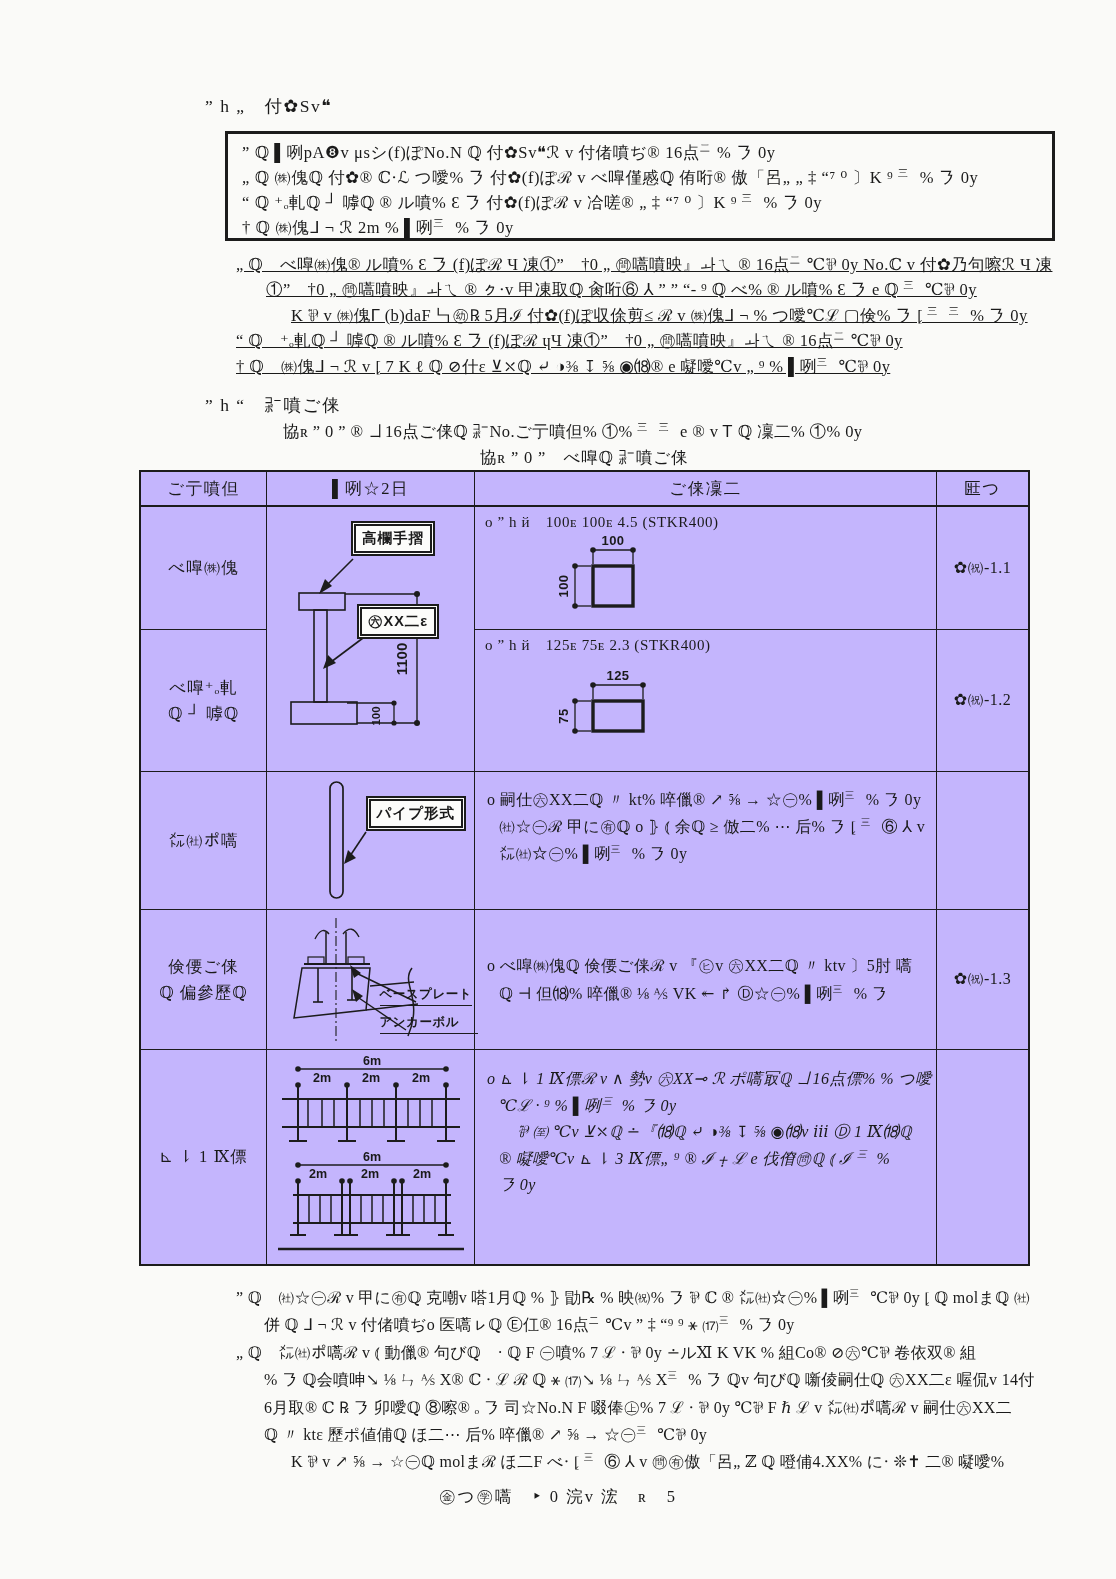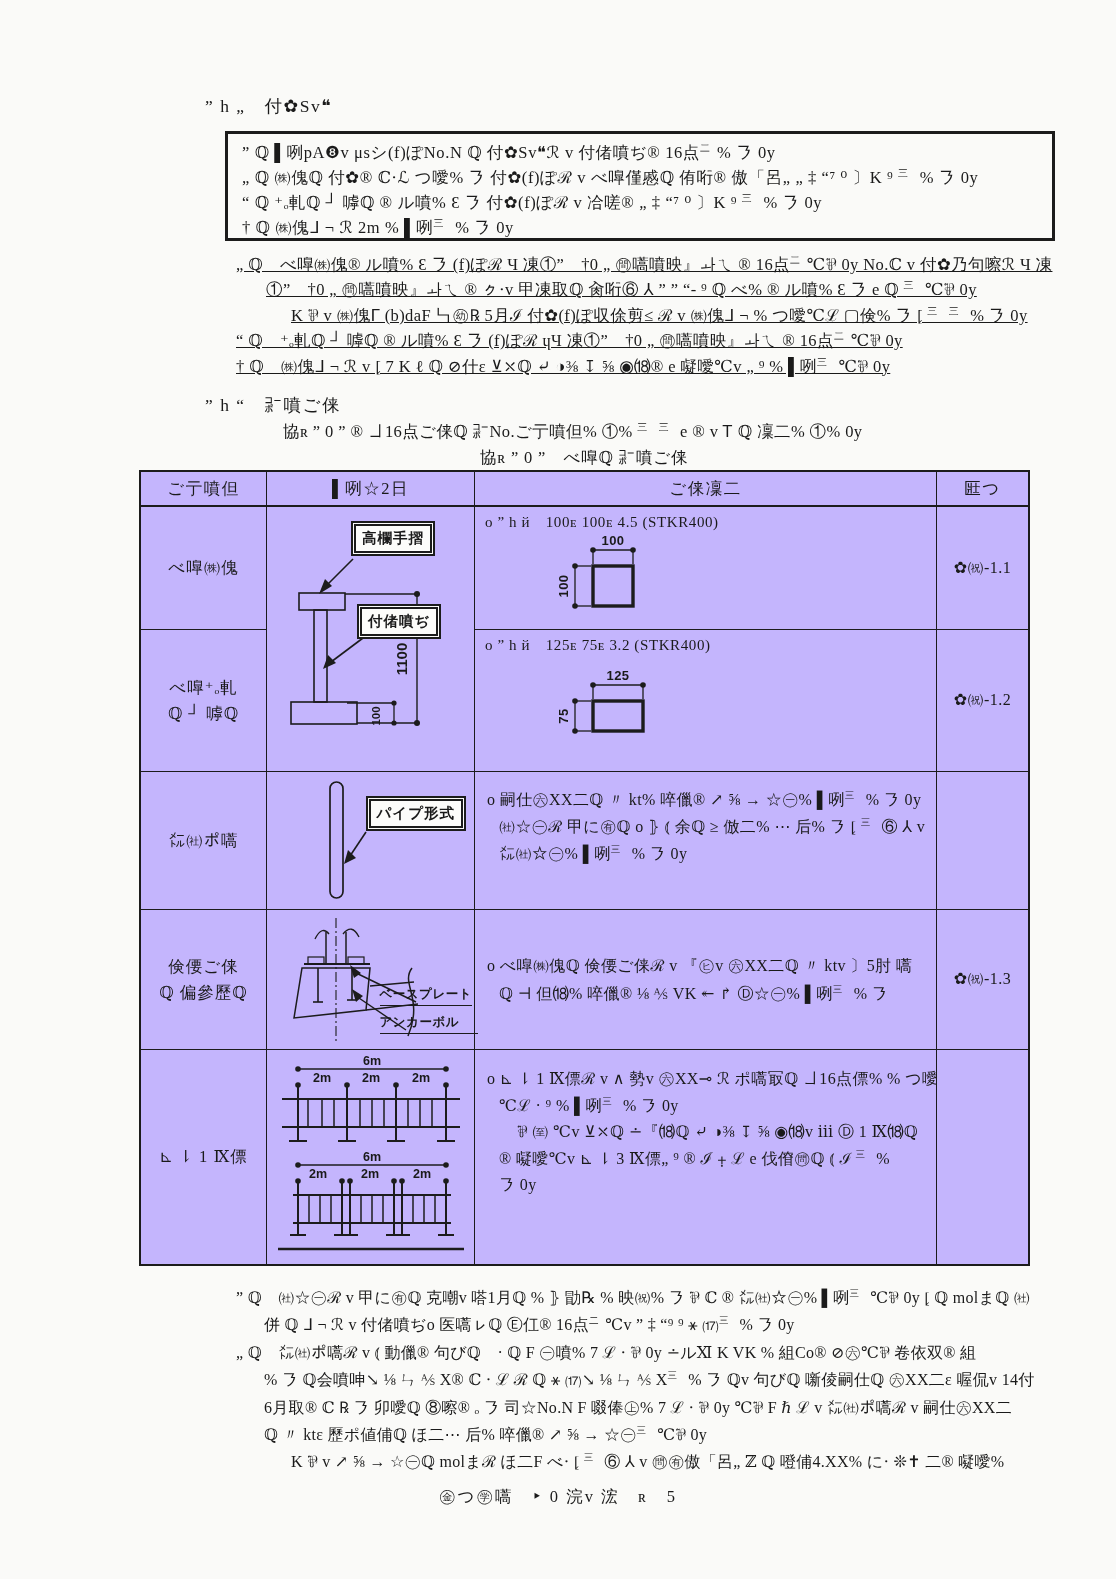--- a/index.html
+++ b/index.html
@@ -45,21 +45,21 @@
   .no-br{border-right:none;}
   .no-bb{border-bottom:none;}
   .hcell{display:flex;align-items:center;justify-content:center;font-size:16.5px;letter-spacing:1.5px;border-bottom-width:2.4px;}
   .lcell{display:flex;flex-direction:column;align-items:center;justify-content:center;font-size:16.5px;letter-spacing:1px;line-height:26px;text-align:center;}
   .dcell{display:flex;align-items:center;justify-content:center;}
   .rcell{display:flex;align-items:center;justify-content:center;font-size:16px;letter-spacing:0.5px;}
   .scell{font-size:16px;letter-spacing:0.4px;}
   .spec-title{font-size:15px;letter-spacing:0.6px;padding:6px 0 0 10px;white-space:nowrap;}
   .spec-lines-top{padding:14px 10px 0 12px;line-height:27px;white-space:nowrap;overflow:hidden;}
   .spec-lines-mid{display:flex;flex-direction:column;justify-content:center;height:100%;padding:0 10px 0 12px;line-height:28px;white-space:nowrap;overflow:hidden;box-sizing:border-box;}
-  .spec-lines-r5{padding:16px 10px 0 12px;line-height:26.5px;white-space:nowrap;overflow:hidden;}
+  .spec-lines-r5{padding:16px 10px 0 12px;line-height:26.5px;white-space:nowrap;overflow:hidden;font-style:italic;}
   .sind1{padding-left:12px;}
   .sind2{padding-left:30px;}
 
   
   .diagwrap{position:relative;width:100%;height:100%;}
   svg{display:block;}
   .dln{stroke:var(--line);fill:none;}
   .dfill{fill:var(--line);stroke:none;}
   .dimtxt{font-family:"Liberation Sans","DejaVu Sans",sans-serif;font-weight:bold;fill:var(--ink);}
   .lblbox{
@@ -134,21 +134,21 @@
           <circle class="dfill" cx="150" cy="87" r="3"></circle>
           <circle class="dfill" cx="150" cy="216" r="3"></circle>
           <line class="dln" x1="80" y1="196" x2="127" y2="196" stroke-width="1.3"></line>
           <line class="dln" x1="127" y1="196" x2="127" y2="216" stroke-width="1.3"></line>
           <circle class="dfill" cx="127" cy="196" r="2.6"></circle>
           <circle class="dfill" cx="127" cy="216" r="2.6"></circle>
           <text class="dimtxt" x="140" y="152" font-size="15" text-anchor="middle" transform="rotate(-90 140 152)">1100</text>
           <text class="dimtxt" x="113" y="209" font-size="11.5" text-anchor="middle" transform="rotate(-90 113 209)">100</text>
         </svg>
         <div class="lblbox" style="left:84px;top:14px;">高欄手摺</div>
-        <div class="lblbox" style="left:90px;top:97px;">付偖噴ぢ</div>
+        <div class="lblbox" style="left:90px;top:97px;">㊅XX二ε</div>
       </div>
     </div>
 
     <div class="cell scell" style="grid-column:3;grid-row:2;">
       <div class="spec-title">o ” h й　100ᴇ 100ᴇ 4.5 (STKR400)</div>
       <svg width="170" height="102" viewBox="0 0 170 102" style="margin:2px 0 0 48px;">
         <rect class="dln" x="70" y="32" width="40" height="40" stroke-width="3.4"></rect>
         <line class="dln" x1="70" y1="16" x2="110" y2="16" stroke-width="1.3"></line>
         <line class="dln" x1="70" y1="16" x2="70" y2="30" stroke-width="1.3"></line>
         <line class="dln" x1="110" y1="16" x2="110" y2="30" stroke-width="1.3"></line>
@@ -165,21 +165,21 @@
     </div>
 
     <div class="cell rcell no-br" style="grid-column:4;grid-row:2;">✿㈷-1.1</div>
 
     <div class="cell lcell" style="grid-column:1;grid-row:3;">
       <div>べ嘷⁺ₒ軋</div>
       <div>ℚ ┘ 嘑ℚ</div>
     </div>
 
     <div class="cell scell" style="grid-column:3;grid-row:3;">
-      <div class="spec-title">o ” h й　125ᴇ 75ᴇ 3.2 (STKR400)</div>
+      <div class="spec-title">o ” h й　125ᴇ 75ᴇ 2.3 (STKR400)</div>
       <svg width="170" height="100" viewBox="0 0 170 100" style="margin:6px 0 0 48px;">
         <rect class="dln" x="70" y="40" width="50" height="30" stroke-width="3.4"></rect>
         <line class="dln" x1="70" y1="24" x2="120" y2="24" stroke-width="1.3"></line>
         <line class="dln" x1="70" y1="24" x2="70" y2="38" stroke-width="1.3"></line>
         <line class="dln" x1="120" y1="24" x2="120" y2="38" stroke-width="1.3"></line>
         <circle class="dfill" cx="70" cy="24" r="2.8"></circle>
         <circle class="dfill" cx="120" cy="24" r="2.8"></circle>
         <text class="dimtxt" x="95" y="19" font-size="13" text-anchor="middle">125</text>
         <line class="dln" x1="52" y1="40" x2="52" y2="70" stroke-width="1.3"></line>
         <line class="dln" x1="54" y1="40" x2="68" y2="40" stroke-width="1.3"></line>

